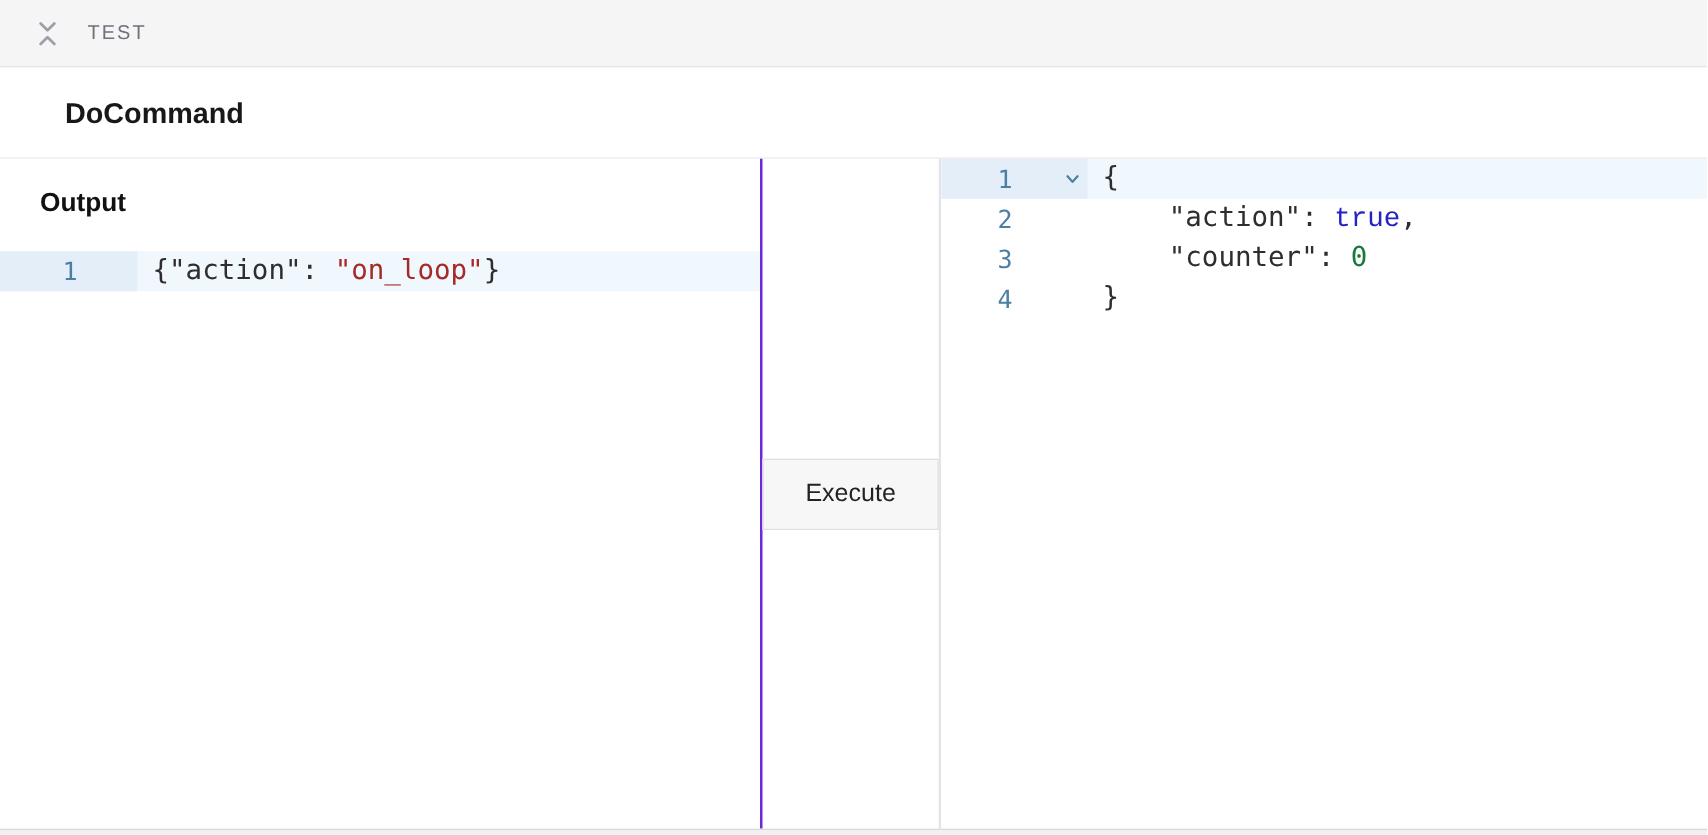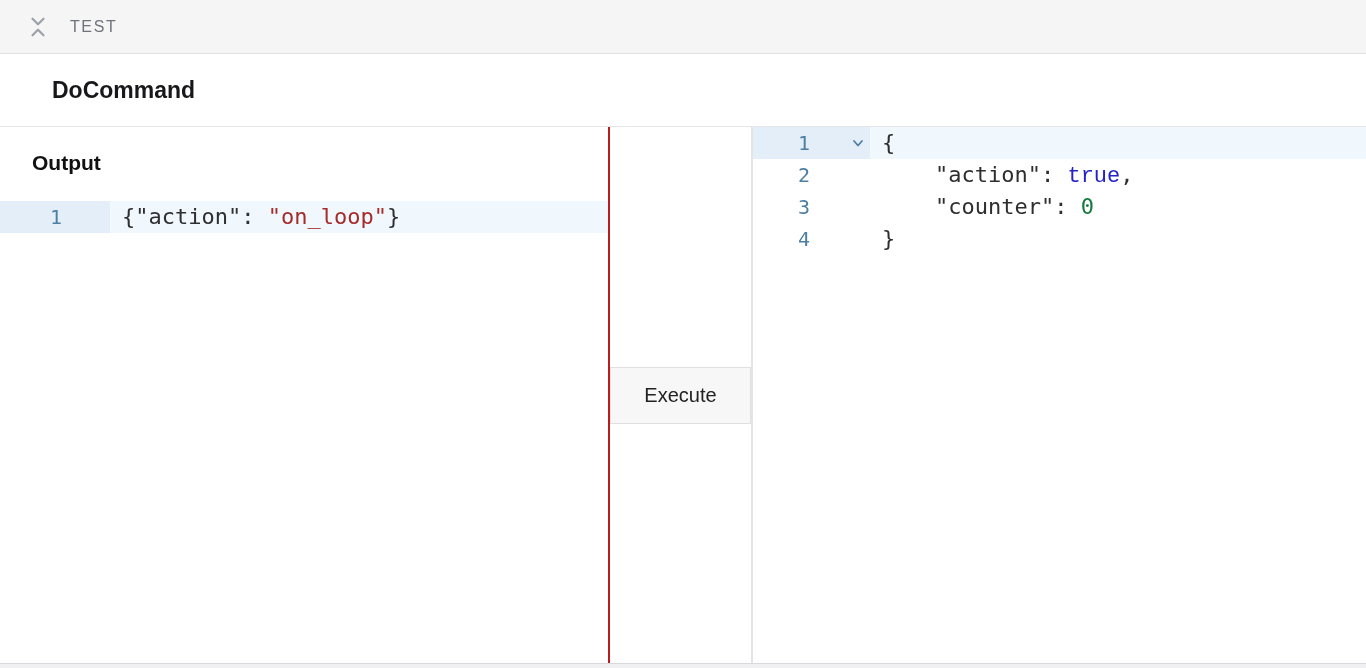--- a/index.html
+++ b/index.html
@@ -33,21 +33,21 @@
     grid-template-columns:608px 145px 613px;
     min-height:0;
   }
   .panel { background:#fff; overflow:hidden; }
   .panel h2 {
     font-size:21px; font-weight:700; color:#111;
     margin:24px 0 26px 32px;
   }
   .middle-col {
     background:#fff;
-    border-left:2px solid #b91c1c; border-right:2px solid #e4e4e8;
+    border-left:2px solid #6d28d9; border-right:2px solid #e4e4e8;
     display:flex; flex-direction:column; justify-content:center;
   }
   .execute-btn {
     width:100%; height:57px;
     background:#f7f7f7; border:1px solid #e0e0e0;
     font-family:"Liberation Sans", sans-serif;
     font-size:20px; color:#222; cursor:pointer;
   }
   
   .editor {

